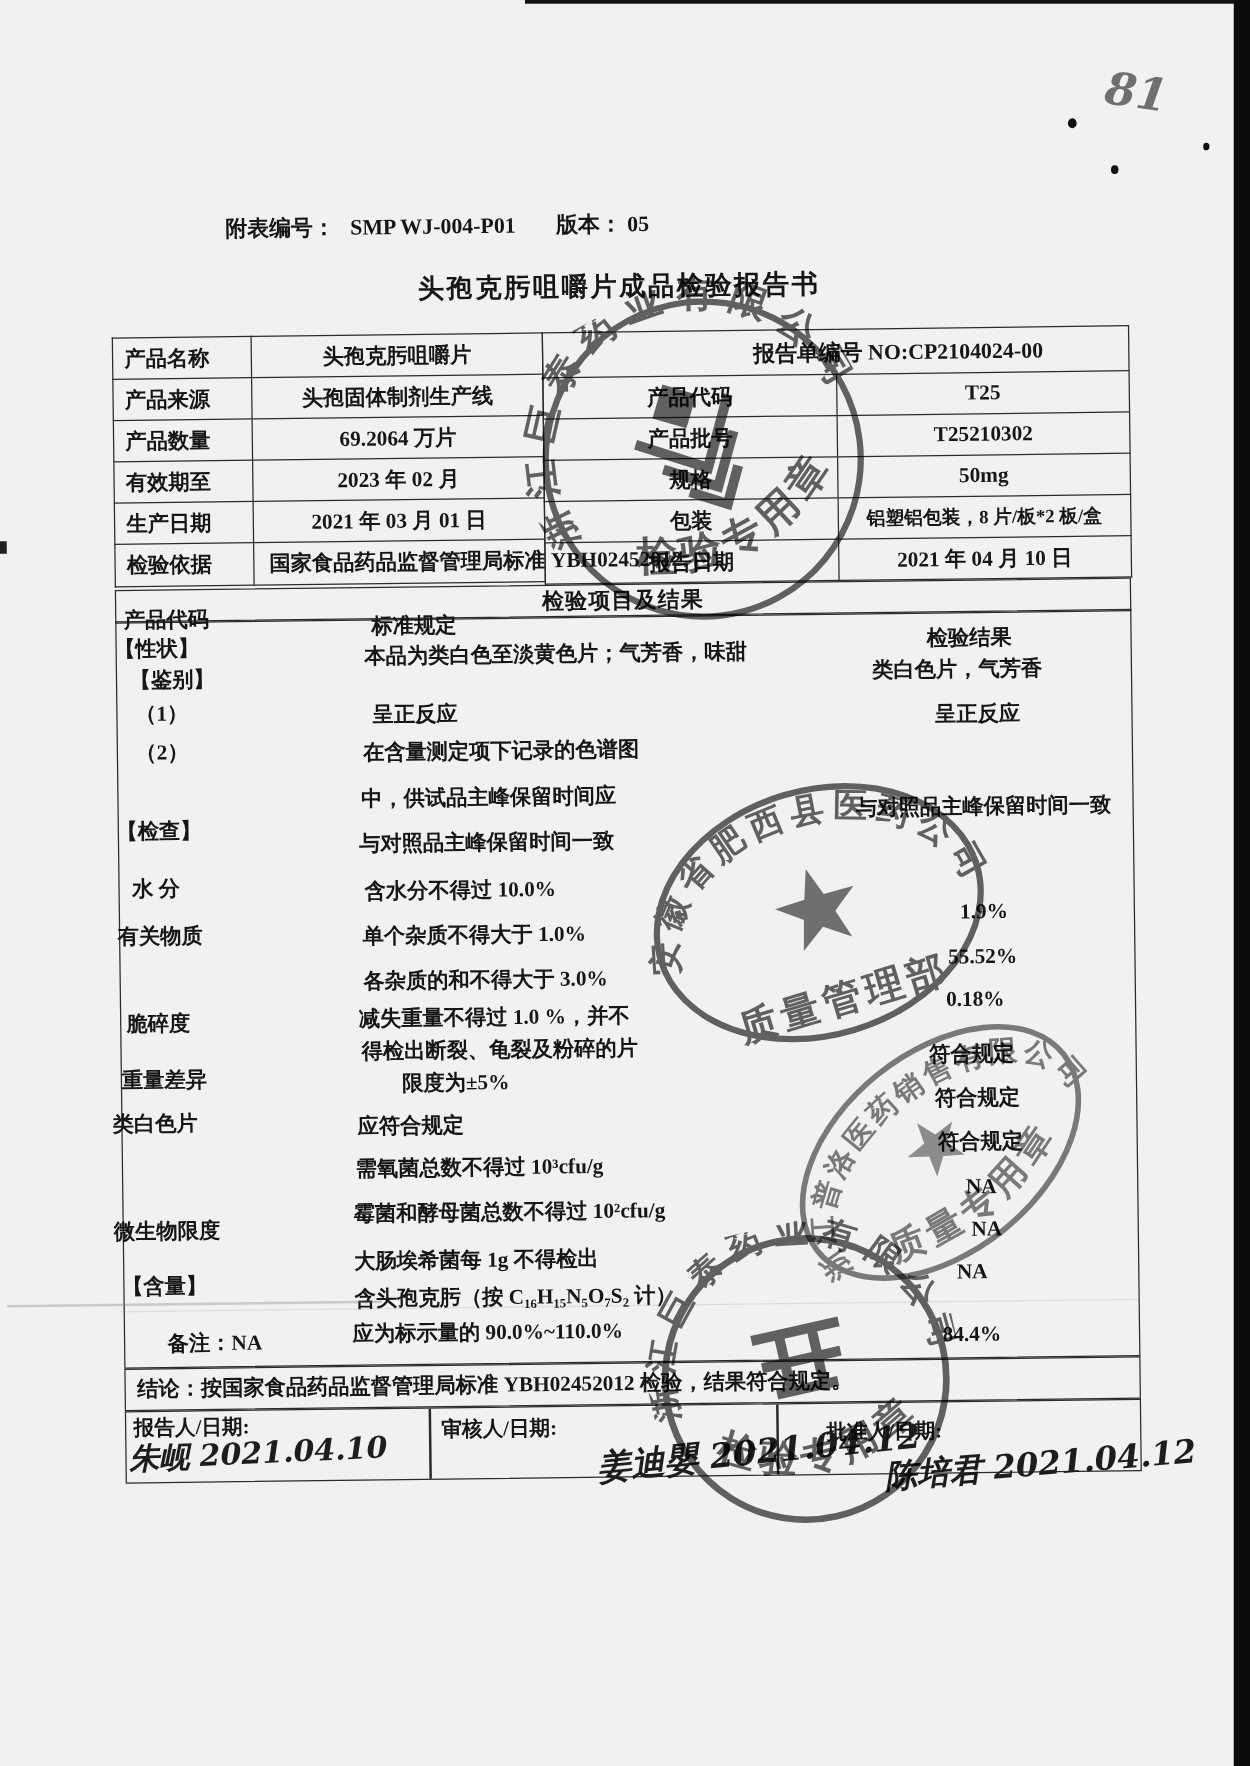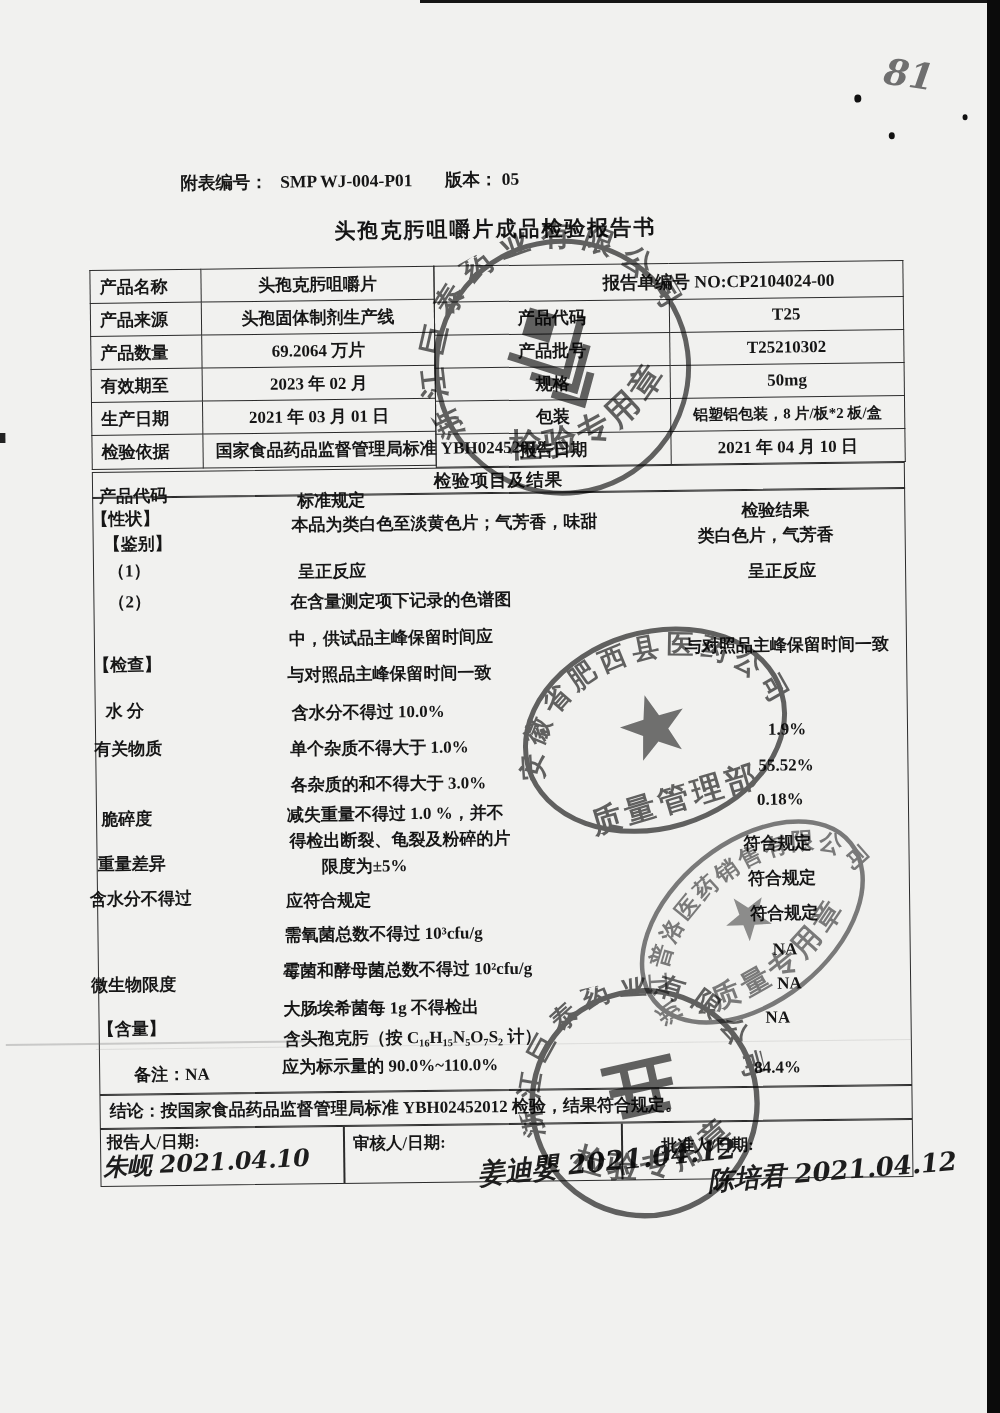--- a/index.html
+++ b/index.html
@@ -114,21 +114,21 @@
   <span class="t" style="left:100px;top:483px;">产品代码</span>
   <span class="t" style="left:92px;top:506px;">【性状】</span>
   <span class="t" style="left:92px;top:531px;padding-left:12px;">【鉴别】</span>
   <span class="t" style="left:108px;top:558px;">（1）</span>
   <span class="t" style="left:108px;top:589px;">（2）</span>
   <span class="t" style="left:92px;top:652px;">【检查】</span>
   <span class="t" style="left:104px;top:698px;">水  分</span>
   <span class="t" style="left:92px;top:736px;">有关物质</span>
   <span class="t" style="left:98px;top:806px;">脆碎度</span>
   <span class="t" style="left:94px;top:851px;">重量差异</span>
-  <span class="t" style="left:86px;top:886px;">含水分不得过</span>
+  <span class="t" style="left:86px;top:886px;">类白色片</span>
   <span class="t" style="left:86px;top:972px;">微生物限度</span>
   <span class="t" style="left:92px;top:1016px;">【含量】</span>
   <span class="t" style="left:128px;top:1062px;">备注：NA</span>
 
   <span class="t" style="left:298px;top:490px;">标准规定</span>
   <span class="t" style="left:292px;top:514px;">本品为类白色至淡黄色片；气芳香，味甜</span>
   <span class="t" style="left:298px;top:561px;">呈正反应</span>
   <span class="t" style="left:290px;top:591px;">在含量测定项下记录的色谱图</span>
   <span class="t" style="left:288px;top:628px;">中，供试品主峰保留时间应</span>
   <span class="t" style="left:286px;top:664px;">与对照品主峰保留时间一致</span>

